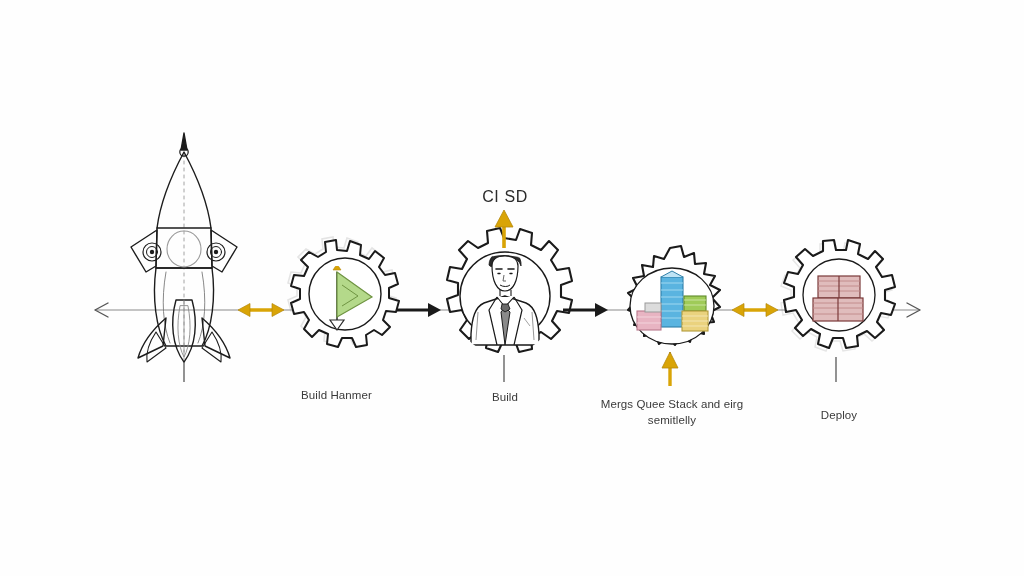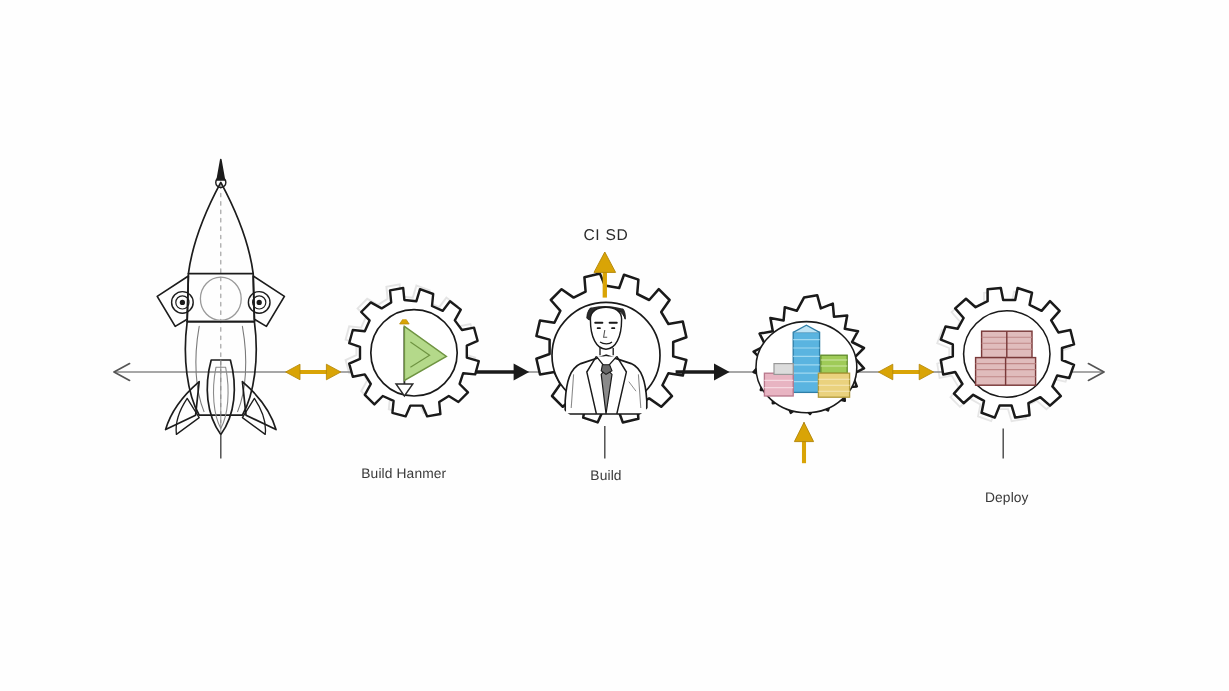--- a/index.html
+++ b/index.html
@@ -32,21 +32,21 @@
     font-size: 11.5px;
     color: #3a3a3a;
     line-height: 15px;
     letter-spacing: 0.1px;
     white-space: pre-line;
   }
   .label.two-line { line-height: 16px; }
   .toplabel {
     position: absolute;
     font-family: "Liberation Sans", sans-serif;
-    font-size: 13px;
+    font-size: 16px;
     color: #2b2b2b;
     letter-spacing: 0.6px;
     text-align: center;
   }
 </style>
 </head>
 <body>
 
 <div id="stage">
 
@@ -292,16 +292,17 @@
 
   </svg>
 
   <div class="toplabel" style="left:455px; top:188px; width:100px;">CI SD</div>
 
 
   <div class="label" style="left:264px; top:388px; width:145px;">Build Hanmer</div>
 
   <div class="label" style="left:440px; top:390px; width:130px;">Build</div>
 
+  <div class="label two-line" style="left:588px; top:396px; width:168px;">Mergs Quee Stack and eirg semitlelly</div>
 
   <div class="label" style="left:776px; top:408px; width:126px;">Deploy</div>
 
 </div>
 
 </body></html>

